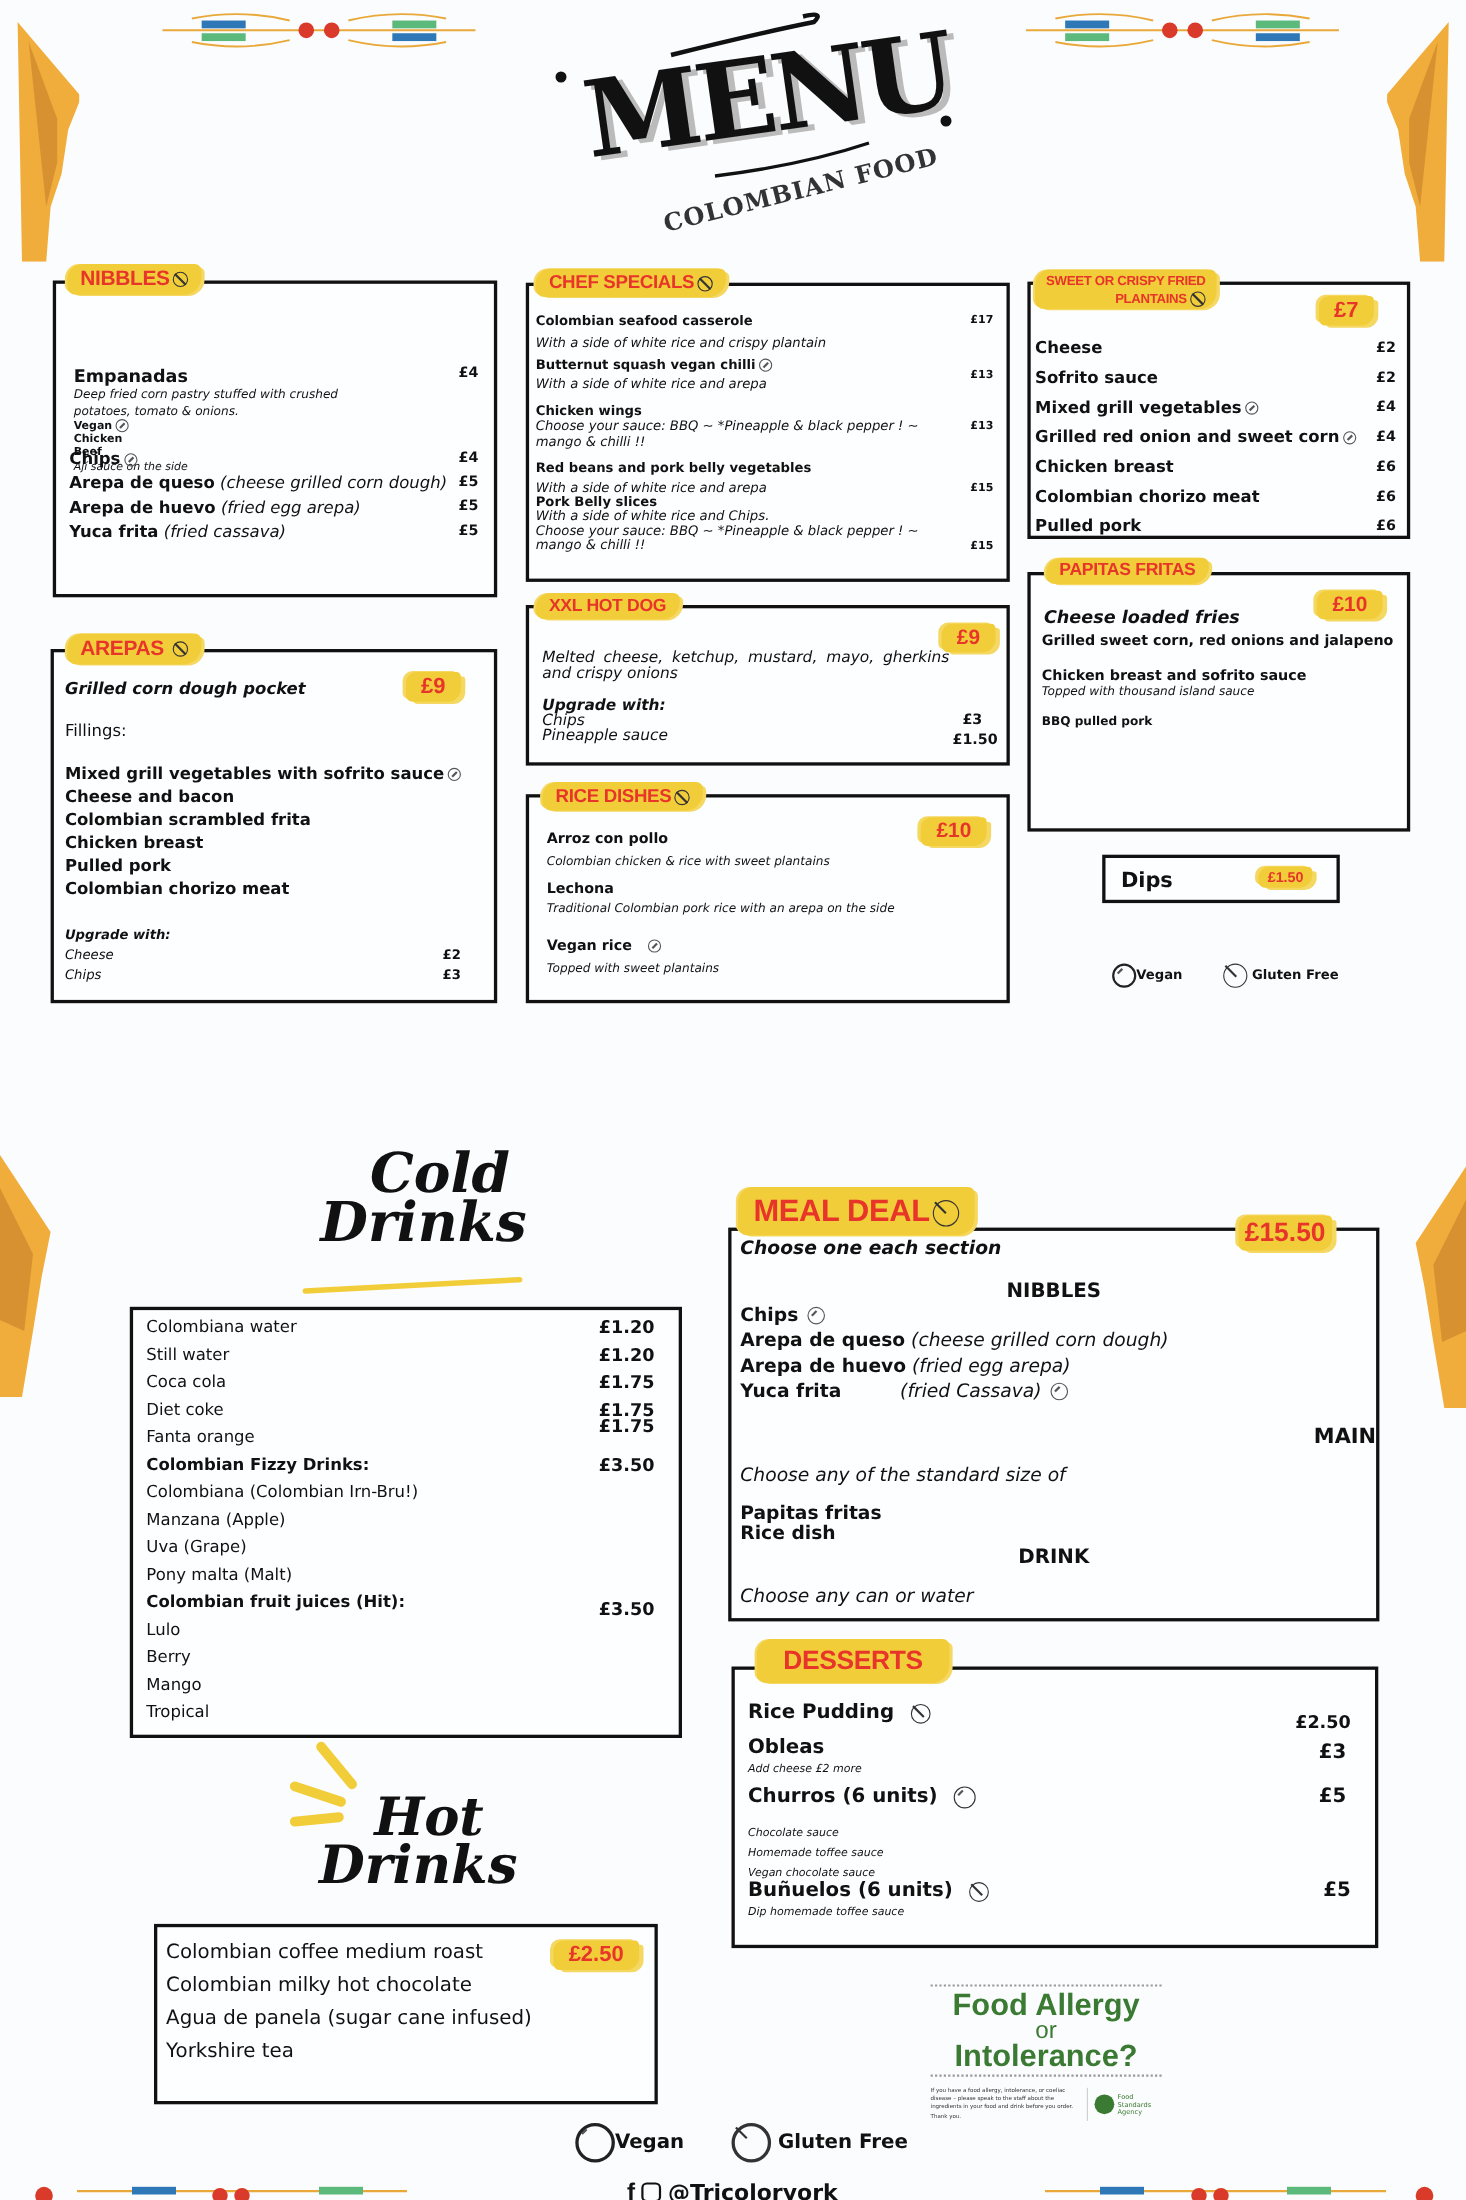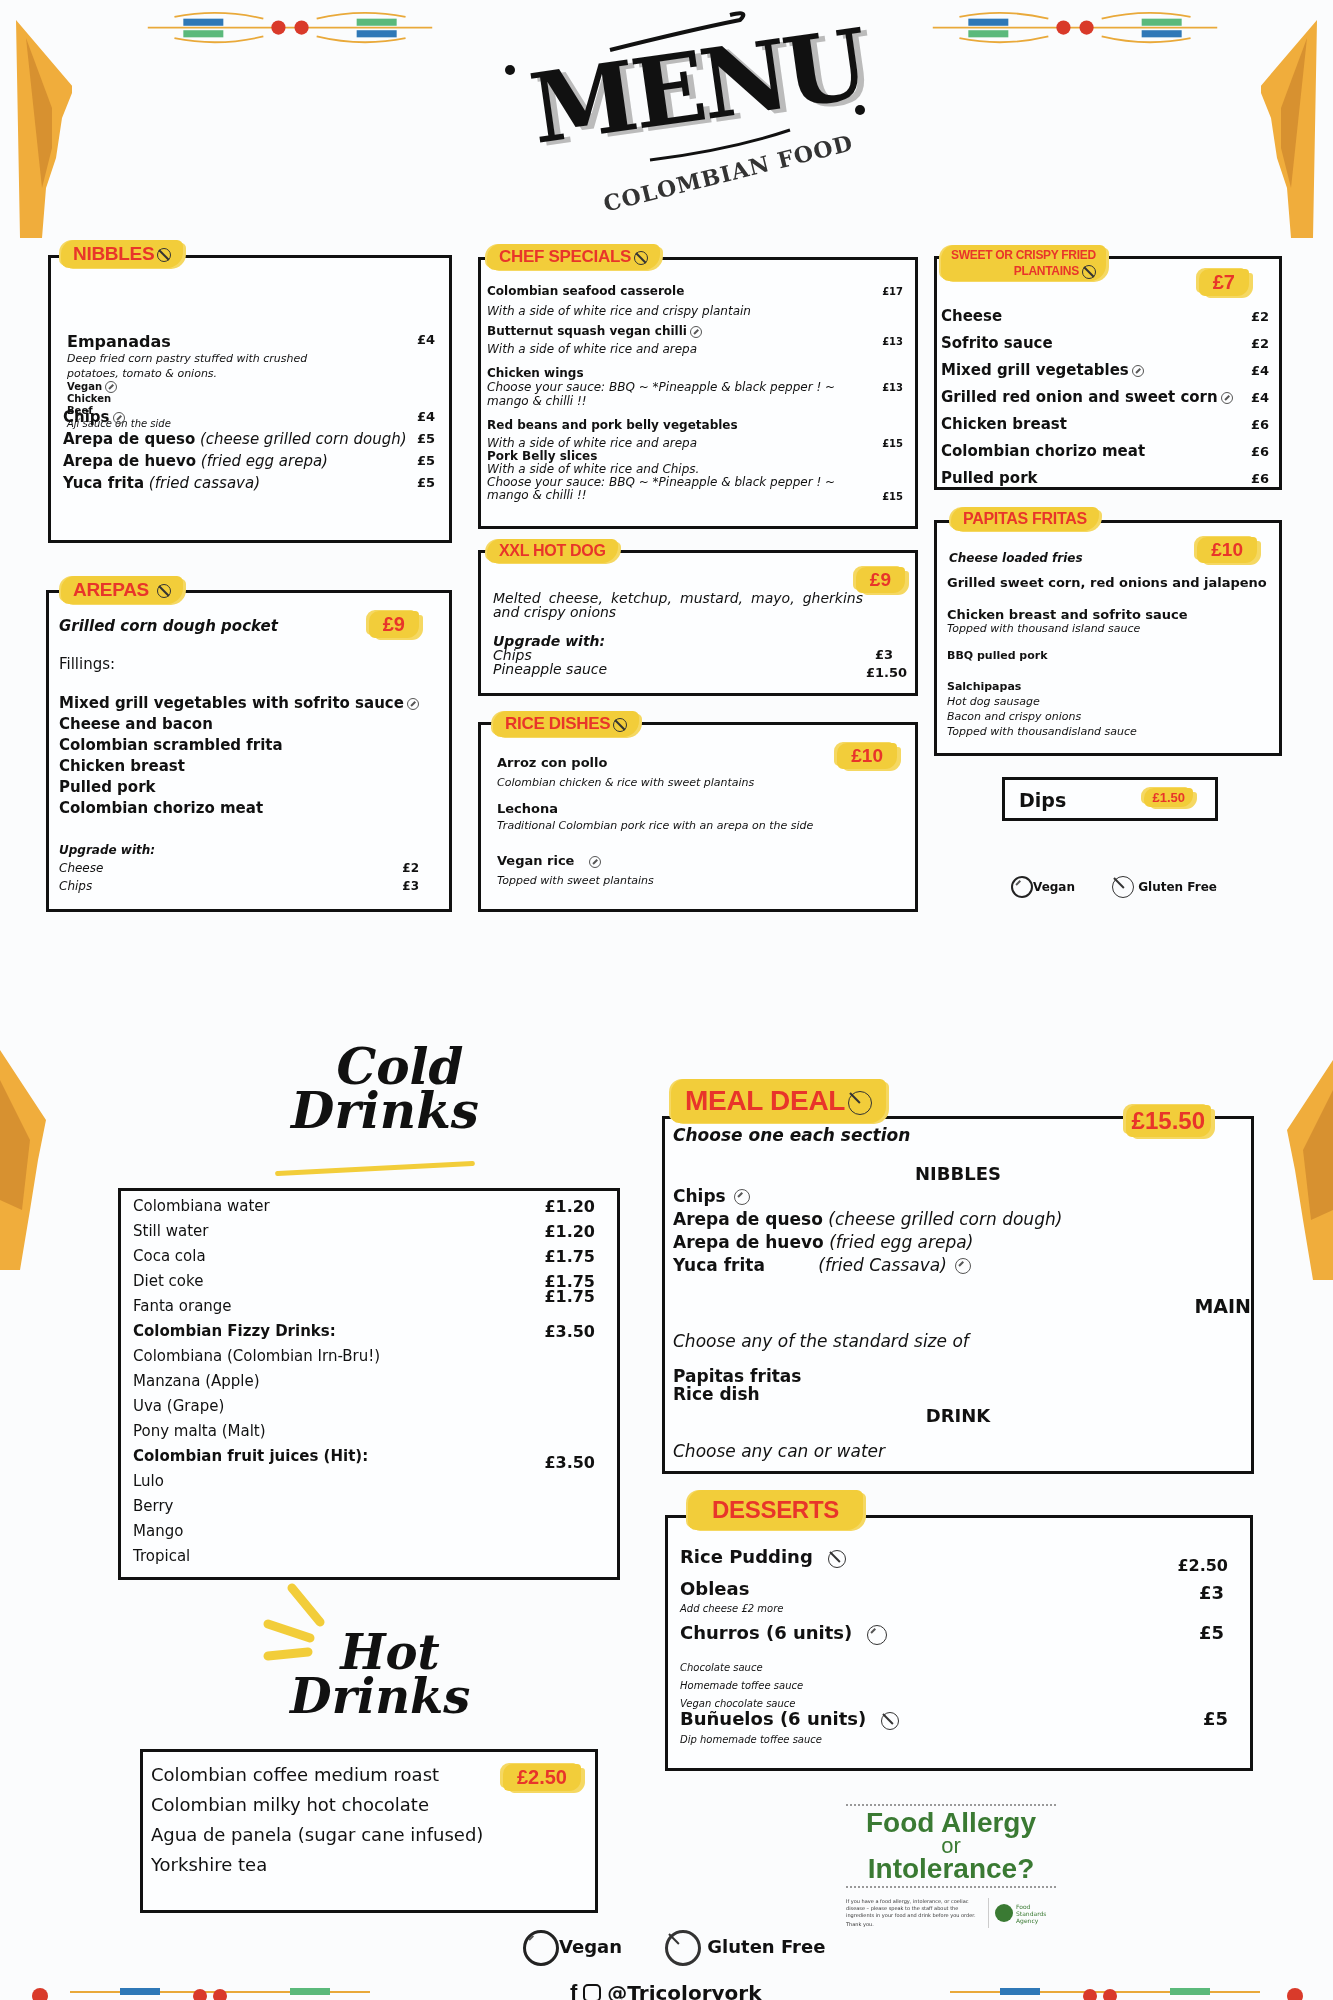--- a/index.html
+++ b/index.html
@@ -262,38 +262,32 @@
     <div>
       <div class="b" style="font-size:13px"><span>Vegan rice</span> <span class="icon-c" style="margin-left:10px"></span></div>
       <div class="i" style="font-size:11px;margin-top:6px">Topped with sweet plantains</div>
     </div>
   </div>
 </div>
 
 <div class="box" style="left:934px;top:520px;width:348px;height:236px;">
   <div class="tag" style="left:14px;top:-16px;font-size:16px;">PAPITAS FRITAS</div>
   <div class="price-badge" style="right:22px;top:14px;font-size:19px;">£10</div>
-  <div class="abs b i" style="left:12px;top:28px;font-size:12px;">Cheese loaded fries</div>
+  <div class="abs b i" style="left:12px;top:28px;font-size:16px;">Cheese loaded fries</div>
   <div class="abs" style="left:10px;top:52px;right:10px;">
     <div style="height:32px;">
         <div class="b" style="font-size:13px">Grilled sweet corn, red onions and jalapeno</div>
       </div>
     <div style="height:42px;">
       <div class="b" style="font-size:13px">Chicken breast and sofrito sauce</div>
       <div class="i" style="font-size:11px">Topped with thousand island sauce</div>
     </div>
     <div style="height:30px;">
         <div class="b" style="font-size:11px">BBQ pulled pork</div>
       </div>
-    <div style="font-size:11px;line-height:15px;">
-      <div class="b">Salchipapas</div>
-      <div class="i">Hot dog sausage</div>
-      <div class="i">Bacon and crispy onions</div>
-      <div class="i">Topped with thousandisland sauce</div>
-    </div>
   </div>
 </div>
 
 <div class="box" style="left:1002px;top:777px;width:216px;height:44px;">
   <span class="abs b" style="left:14px;top:9px;font-size:19px;">Dips</span>
   <span class="price-badge" style="right:22px;top:8px;font-size:13px;padding:2px 8px;">£1.50</span>
 </div>
 
 <div class="abs" style="left:1008px;top:876px;font-size:12px;font-weight:bold;display:flex;gap:34px;">
   <span><span class="icon-c" style="width:22px;height:22px;border-width:2px;border-color:#222"></span><span>Vegan</span></span>

